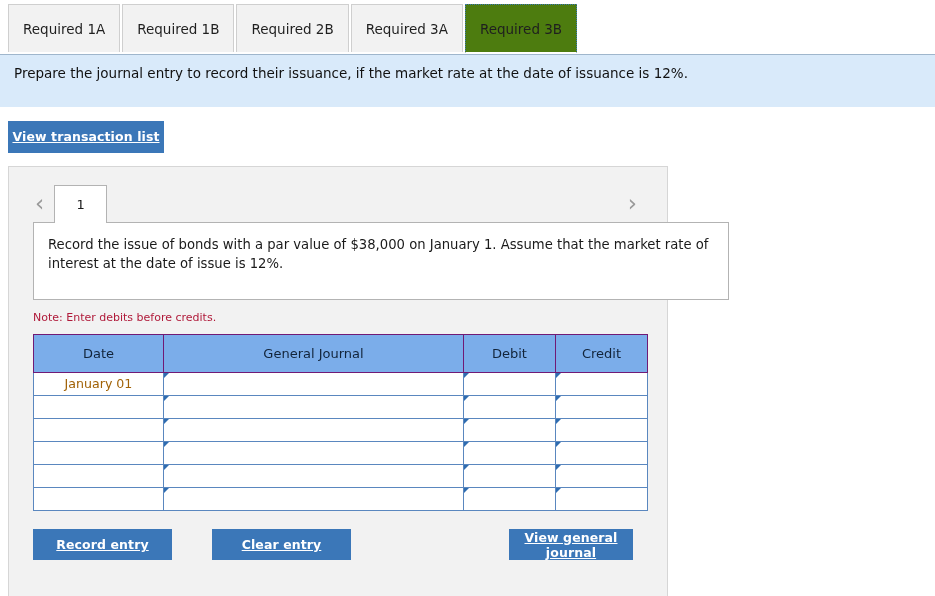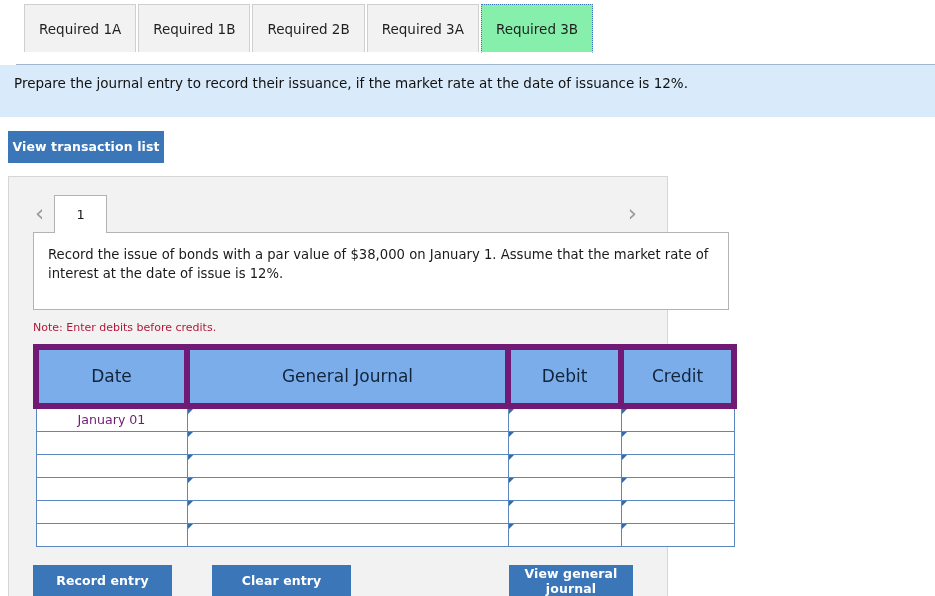--- a/index.html
+++ b/index.html
@@ -13,26 +13,25 @@
     font-family: "DejaVu Sans", "Liberation Sans", sans-serif;
     font-size: 13px;
     color: #1a1a1a;
     overflow: hidden;
     position: relative;
   }
 
   
   .tabstrip {
     position: relative;
-    height: 65px;
+    height: 55px;
     box-sizing: border-box;
     padding-left: 8px;
     display: flex;
     align-items: flex-start;
-    margin-left: 16px;
   }
   .tabstrip::after {
     content: "";
     position: absolute;
     left: 0; right: 0;
     bottom: 0;
     height: 1px;
     background: #9fb6cc;
   }
   .tab {
@@ -47,21 +46,21 @@
     background: #f2f2f2;
     border: 1px solid #cfcfcf;
     border-bottom: none;
     font-size: 13.5px;
     color: #1f1f1f;
     white-space: nowrap;
     z-index: 1;
   }
   .tab + .tab { margin-left: 2px; }
   .tab.active {
-    background: #86efac;
+    background: #4d7c0f;
     border: 1px dotted #3b78b5;
     border-bottom: 1px solid #ffffff;
     z-index: 3;
     height: 49px;
   }
 
   
   .instruction {
     background: #d9eafa;
     padding: 10px 14px 24px 14px;
@@ -77,20 +76,21 @@
     justify-content: center;
     background: #3b77b8;
     color: #ffffff;
     border: none;
     font-family: "DejaVu Sans", "Liberation Sans", sans-serif;
     font-size: 12.5px;
     font-weight: bold;
     letter-spacing: 0.1px;
     cursor: pointer;
     padding: 0;
+    text-decoration: underline;
   }
   .view-txn-wrap { padding: 14px 0 0 8px; }
   .btn-view-txn { width: 156px; height: 32px; }
 
   
   .panel {
     margin: 13px 0 0 8px;
     width: 660px;
     min-height: 447px;
     box-sizing: border-box;
@@ -162,45 +162,45 @@
   }
 
   
   table.journal {
     border-collapse: collapse;
     width: 548px;
     table-layout: fixed;
   }
   table.journal th {
     background: #7badea;
-    border: 6px solid #701a75;
-    font-size: 17px;
+    border: 1px solid #701a75;
+    font-size: 13px;
     font-weight: normal;
     color: #12243a;
     height: 21px;
-    padding: 16px;
+    padding: 8px;
     text-align: center;
   }
   .col-date { width: 113px; }
   .col-gj   { width: 283px; }
   .col-deb  { width: 75px; }
   .col-cre  { width: 75px; }
 
   table.journal td {
     border: 1px solid #5a87bf;
     background: #ffffff;
     height: 22px;
     padding: 0;
     vertical-align: middle;
   }
   td.date-cell {
     border: 1px solid #777777;
     text-align: center;
     font-size: 12.6px;
-    color: #701a75;
+    color: #a16207;
   }
   .cellwrap { position: relative; height: 100%; width: 100%; }
   .marker {
     position: absolute;
     left: 0; top: 0;
     width: 0; height: 0;
     border-left: 5px solid #2f6cb0;
     border-bottom: 5px solid transparent;
     border-top: 0;
   }

